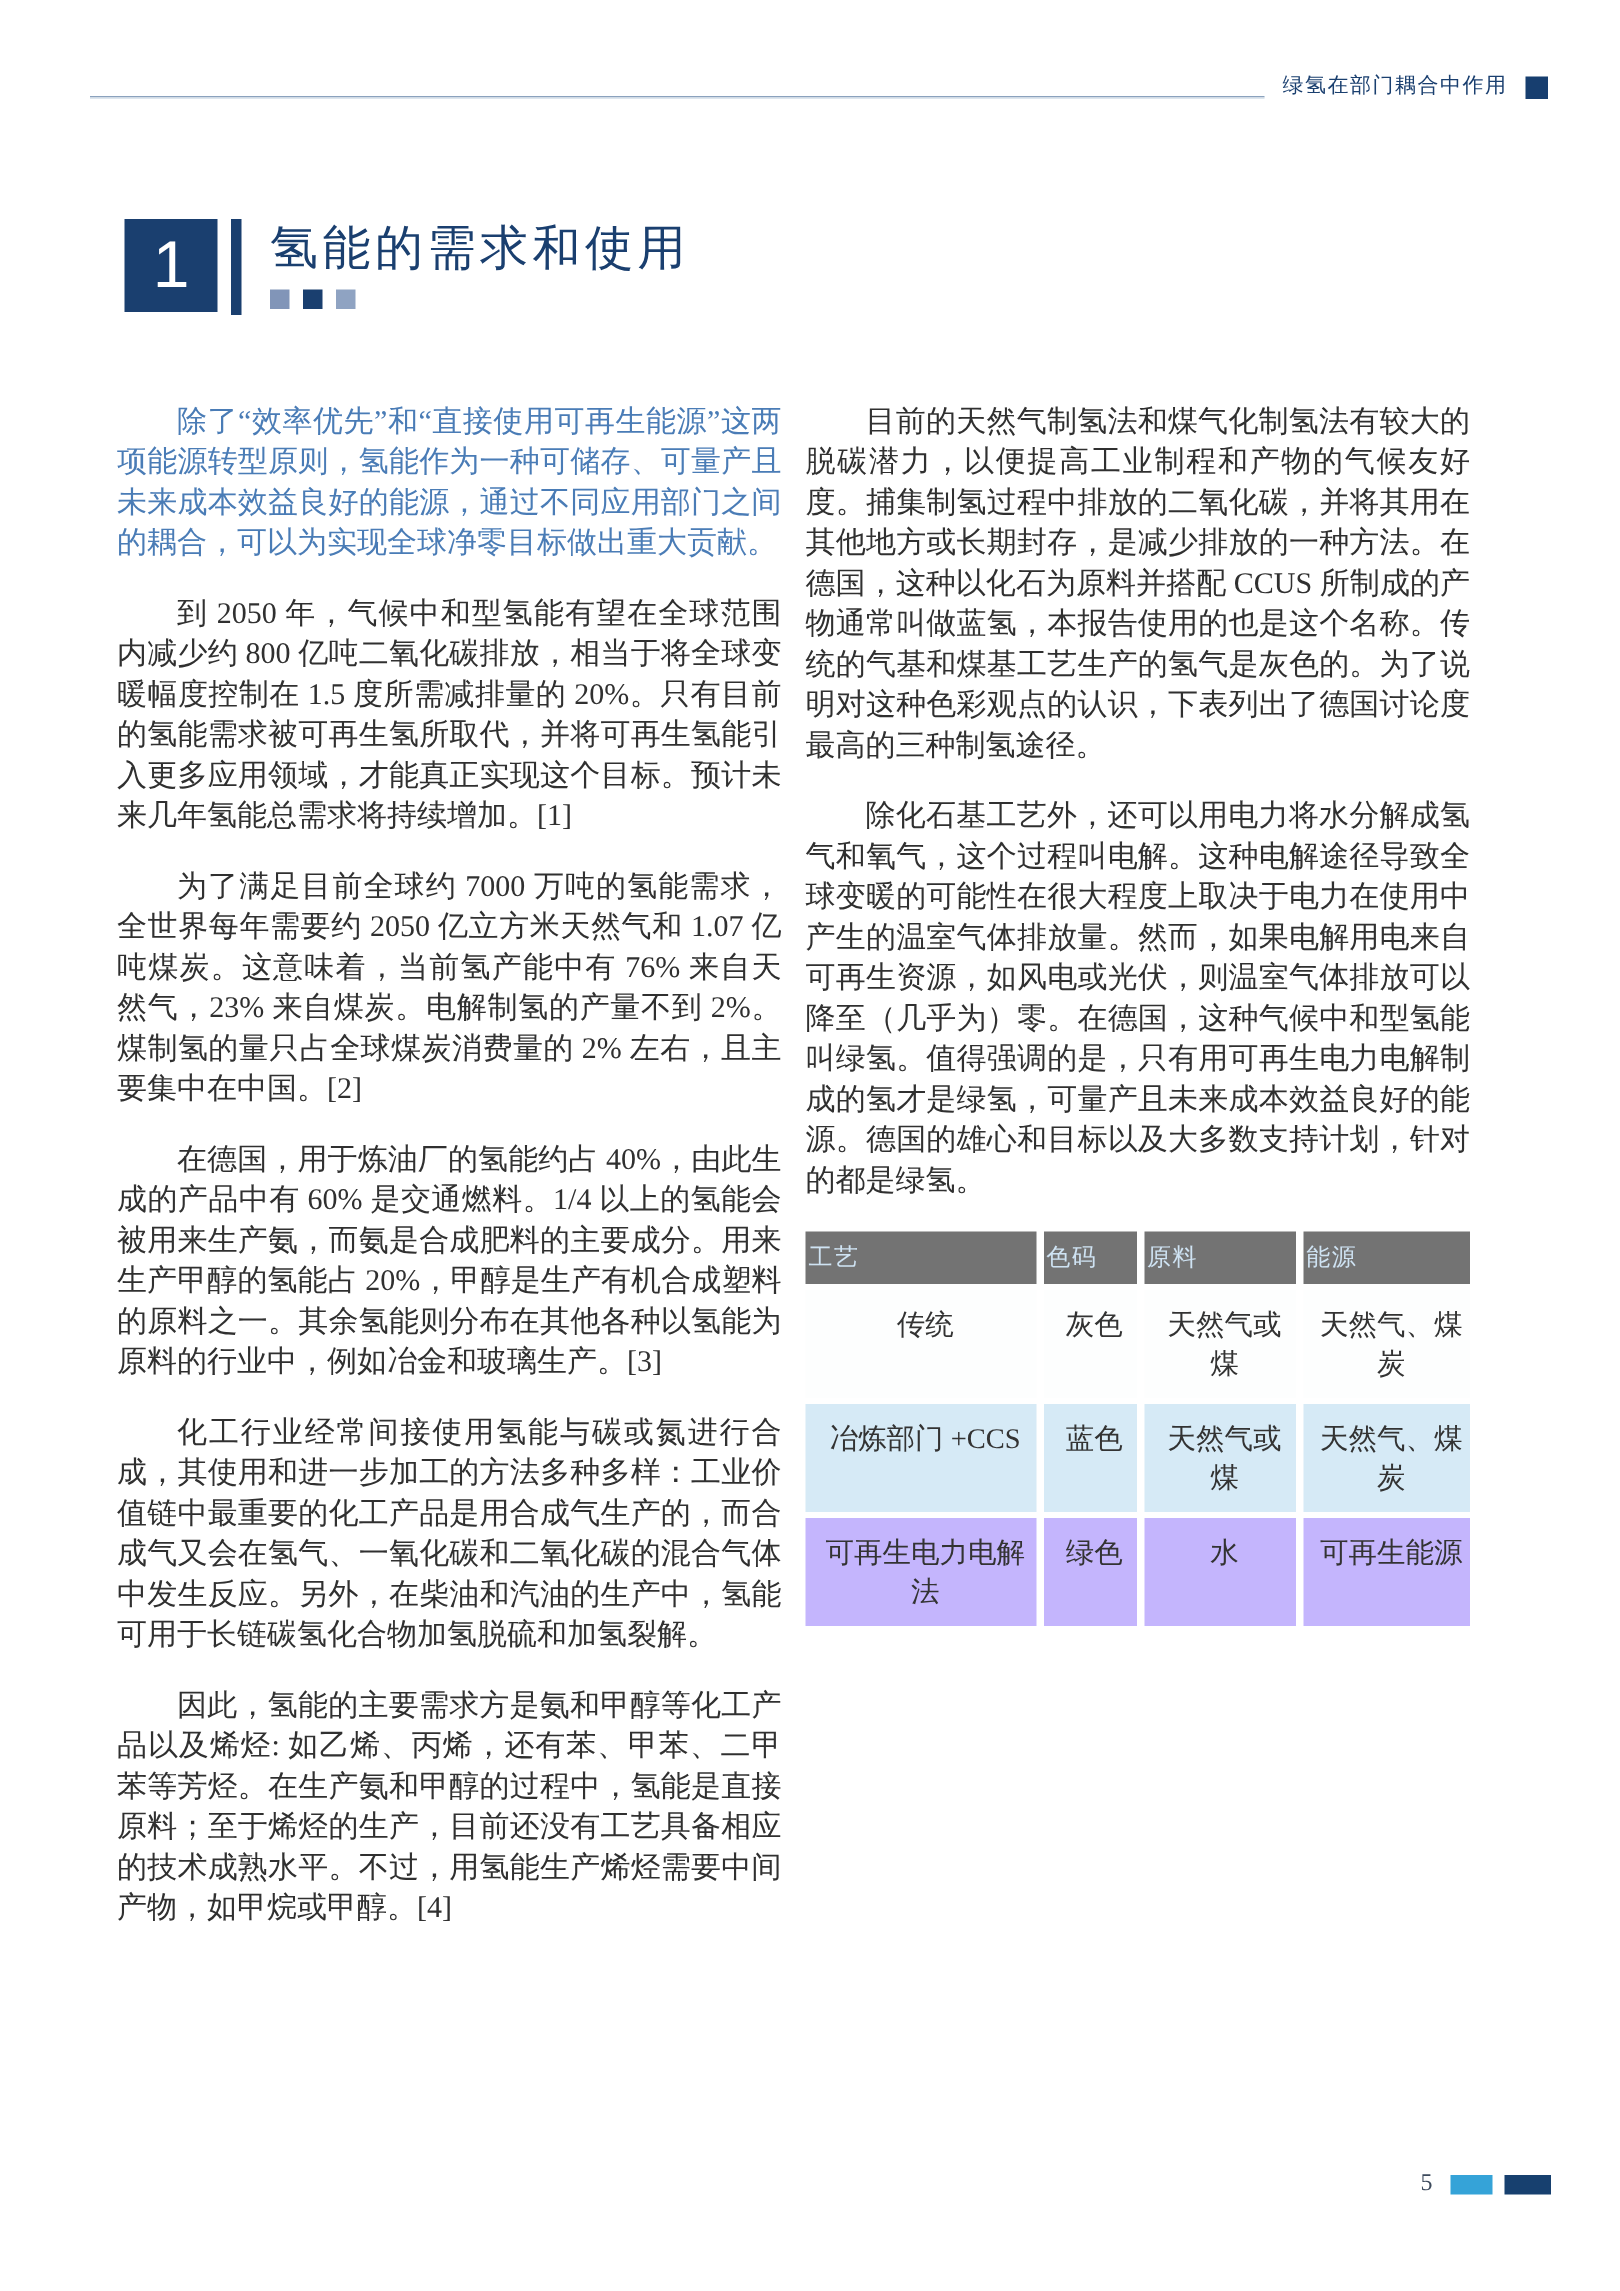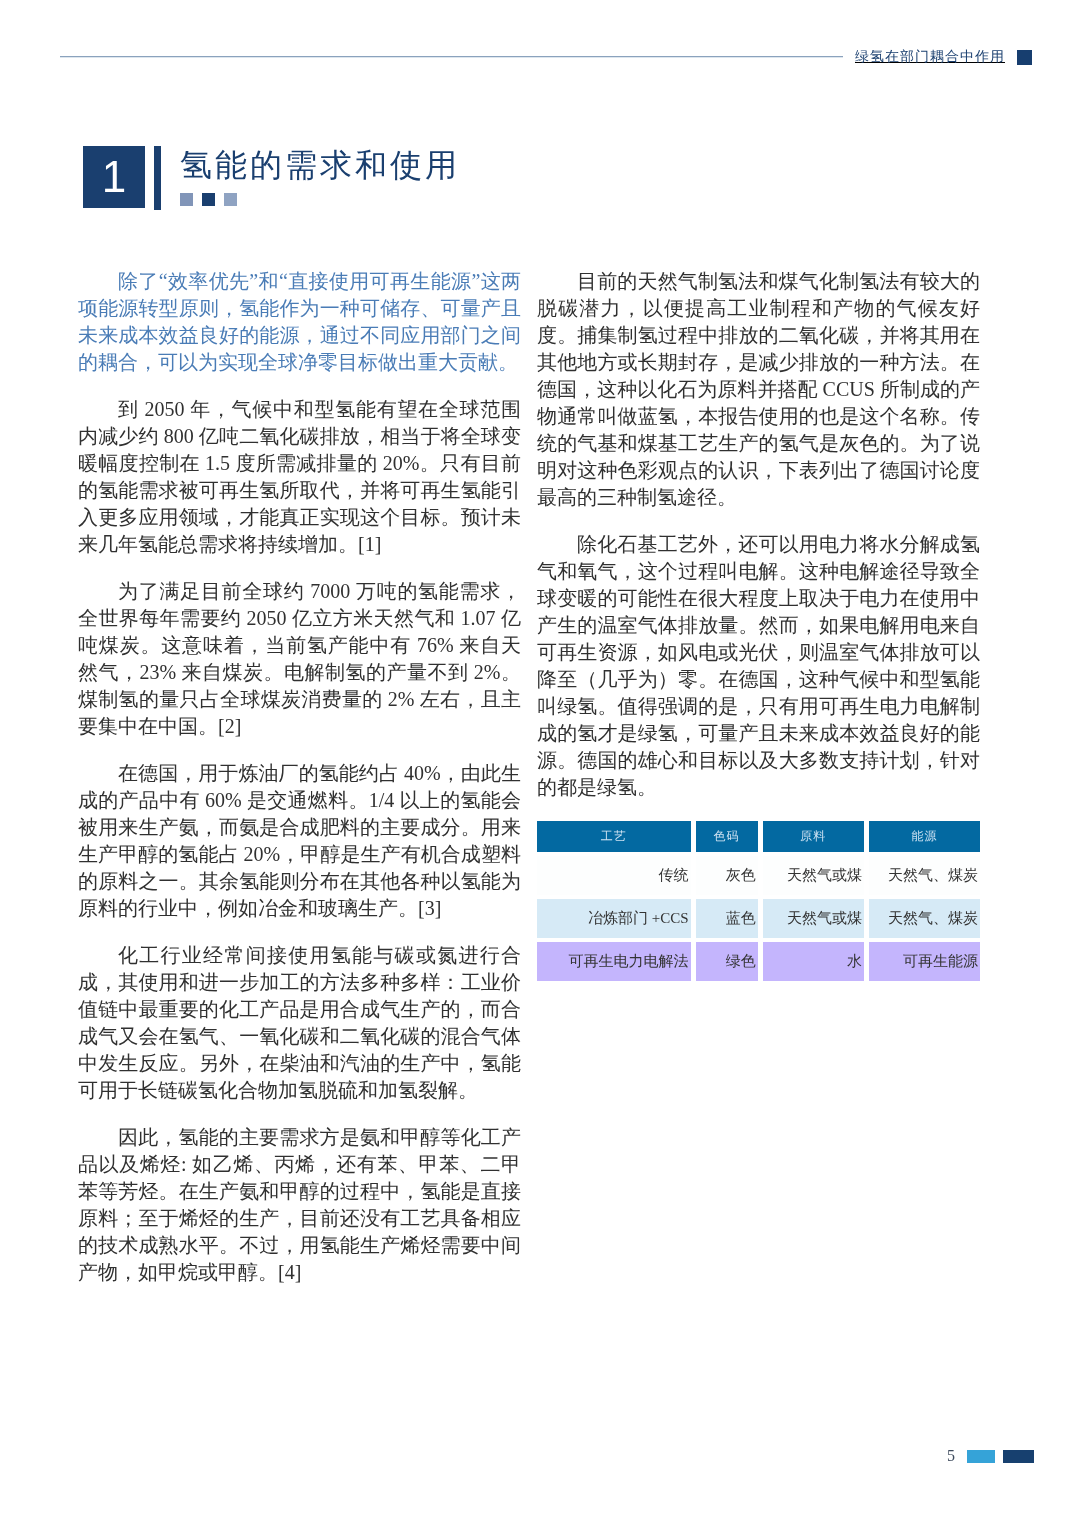--- a/index.html
+++ b/index.html
@@ -9,21 +9,21 @@
     width:1080px; height:1527px;
     margin:0 auto;
     background:#ffffff;
     font-family:"Liberation Serif", serif;
     overflow:hidden;
   }
 
   
   .page-header {
     position:absolute; top:48px; left:60px; right:48px;
-    display:flex; align-items:center; gap:12px;text-decoration:underline;
+    display:flex; align-items:flex-end; gap:12px;
   }
   .header-rule {
     flex:1; height:0;
     border-top:1px solid #8ba2bd;
     border-bottom:1px solid #dde6ee;
   }
   .running-title {
     font-family:"Liberation Sans", sans-serif;
     font-size:14px; color:#1a3f6f; letter-spacing:1px;
   }
@@ -64,28 +64,28 @@
   .col p.intro { color:#4a7cb6; }
 
   
   .pathway-table {
     display:grid;
     grid-template-columns:2.35fr 0.95fr 1.55fr 1.7fr;
     gap:4px 5px;
     margin:4px 0 22px 0;
   }
   .pathway-table .th {
-    background:#0369a1; color:#cfe3f3;
+    background:#737373; color:#cfe3f3;
     font-family:"Liberation Sans", sans-serif;
-    font-size:12px; text-align:center;
+    font-size:16px; text-align:left;
     padding:7px 2px; letter-spacing:1px;
   }
   .pathway-table .td {
-    font-size:15px; color:#333;
-    padding:10px 2px 10px 8px; text-align:right;
+    font-size:19px; color:#333;
+    padding:10px 2px 10px 8px; text-align:center;
   }
   .pathway-table .r1 { background:#fdfefe; }
   .pathway-table .r2 { background:#d6eaf6; }
   .pathway-table .r3 { background:#c4b5fd;font-family:Liberation Mono, monospace; }
 
   
   .page-footer {
     position:absolute; top:1447px; right:46px;
     display:flex; align-items:center; gap:8px;
   }

